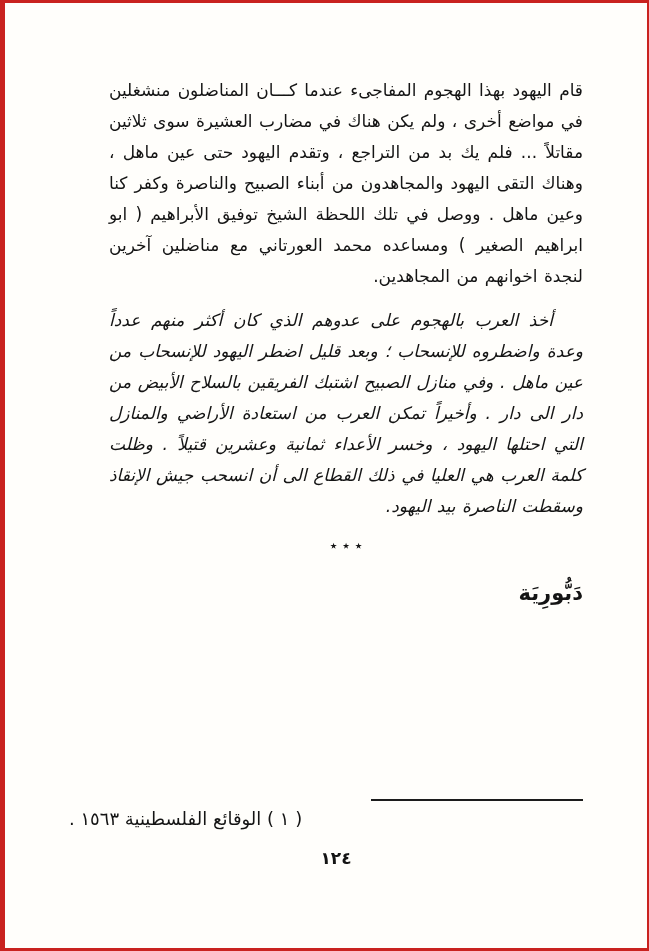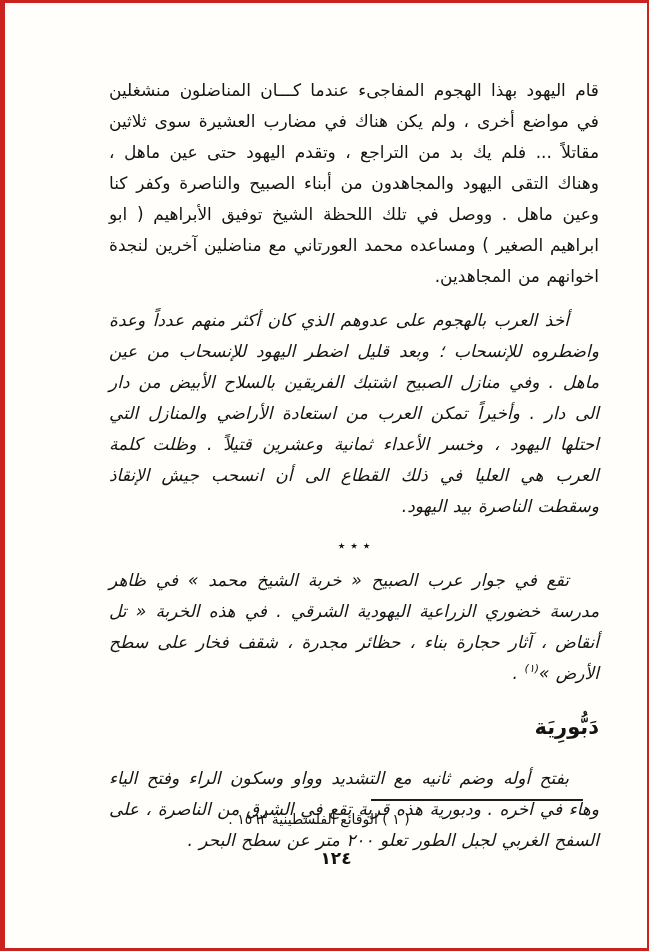--- a/index.html
+++ b/index.html
@@ -18,21 +18,21 @@
     border-right: 2px solid #c9221f;
     border-bottom: 3px solid #c9221f;
     overflow: hidden;
     font-family: "DejaVu Sans", sans-serif;
     color: #141414;
     direction: rtl;
   }
   .content {
     position: absolute;
     top: 72px;
-    right: 48px;
+    right: 64px;
     left: 64px;
     margin-left: 40px;
   }
   .para {
     margin: 0 0 13px 0;
     font-size: 17px;
     line-height: 31px;
     text-align: justify;
     word-spacing: 1px;
   }
@@ -67,23 +67,23 @@
     left: 64px;
     direction: rtl;
   }
   .footnote-rule {
     width: 212px;
     height: 2px;
     background: #1c1c1c;
     margin-bottom: 8px;
   }
   .footnote-text {
-    font-size: 14px;
+    font-size: 18px;
     line-height: 20px;
-    text-align: center;
+    text-align: left;
     padding-right: 14px;
   }
   .page-number {
     position: absolute;
     top: 845px;
     left: 10px;
     width: 100%;
     text-align: center;
     font-size: 17px;
     font-weight: bold;
@@ -95,25 +95,23 @@
 <div class="page">
 
   <div class="content">
 
     <p class="para">قام اليهود بهذا الهجوم المفاجىء عندما كـــان المناضلون منشغلين في مواضع أخرى ، ولم يكن هناك في مضارب العشيرة سوى ثلاثين مقاتلاً ... فلم يك بد من التراجع ، وتقدم اليهود حتى عين ماهل ، وهناك التقى اليهود والمجاهدون من أبناء الصبيح والناصرة وكفر كنا وعين ماهل . ووصل في تلك اللحظة الشيخ توفيق الأبراهيم ( ابو ابراهيم الصغير ) ومساعده محمد العورتاني مع مناضلين آخرين لنجدة اخوانهم من المجاهدين.</p>
 
     <p class="para indented">أخذ العرب بالهجوم على عدوهم الذي كان أكثر منهم عدداً وعدة واضطروه للإنسحاب ؛ وبعد قليل اضطر اليهود للإنسحاب من عين ماهل . وفي منازل الصبيح اشتبك الفريقين بالسلاح الأبيض من دار الى دار . وأخيراً تمكن العرب من استعادة الأراضي والمنازل التي احتلها اليهود ، وخسر الأعداء ثمانية وعشرين قتيلاً . وظلت كلمة العرب هي العليا في ذلك القطاع الى أن انسحب جيش الإنقاذ وسقطت الناصرة بيد اليهود.</p>
 
     <div class="star-sep">٭  ٭  ٭</div>
 
-    <p class="para indented"><span>تقع في جوار عرب الصبيح « خربة الشيخ محمد » في ظاهر مدرسة خضوري الزراعية اليهودية الشرقي . في هذه الخربة « تل أنقاض ، آثار حجارة بناء ، حظائر مجدرة ، شقف فخار على سطح الأرض »</span><sup class="fn-ref">(١)</sup><span> .</span></p>
 
     <h2 class="heading">دَبُّورِيَة</h2>
 
-    <p class="para indented">بفتح أوله وضم ثانيه مع التشديد وواو وسكون الراء وفتح الياء وهاء في آخره . ودبورية هذه قرية تقع في الشرق من الناصرة ، على السفح الغربي لجبل الطور تعلو ٢٠٠ متر عن سطح البحر .</p>
 
   </div>
 
   <div class="footnote-block">
     <div class="footnote-rule"></div>
     <div class="footnote-text">( ١ ) الوقائع الفلسطينية ١٥٦٣ .</div>
   </div>
 
   <div class="page-number">١٢٤</div>
 

